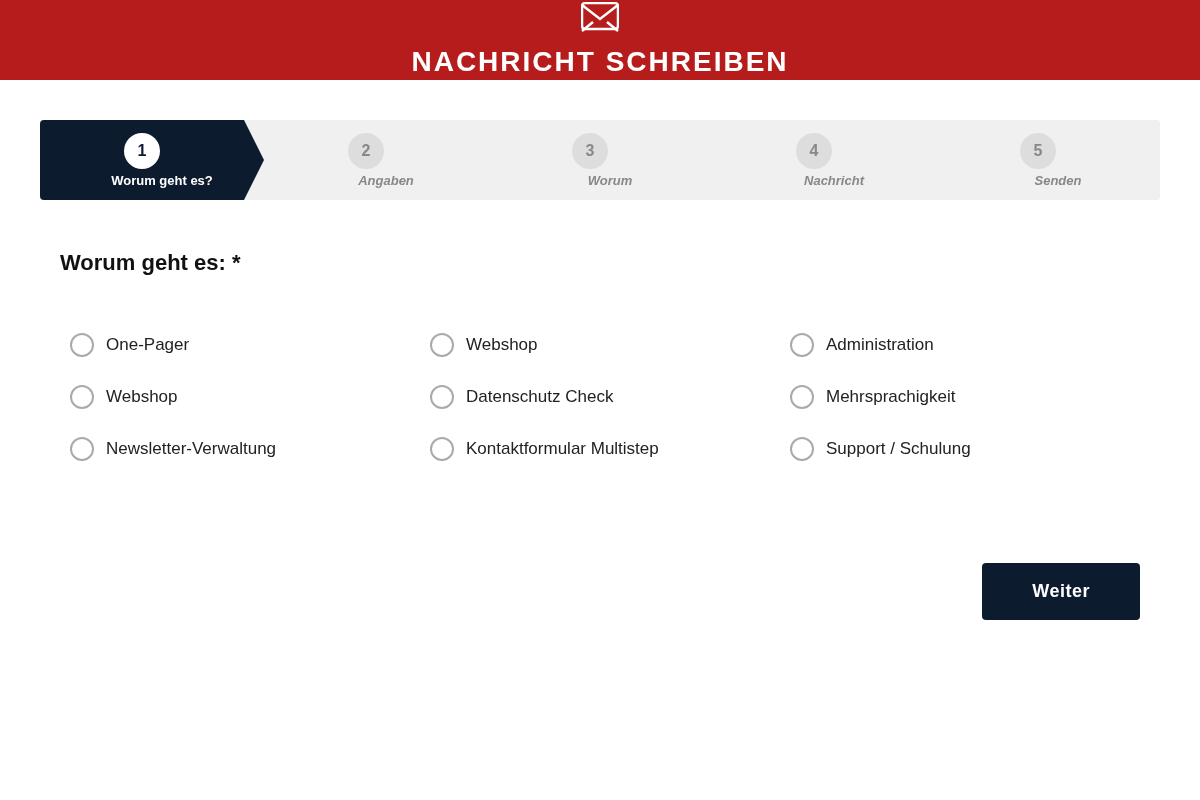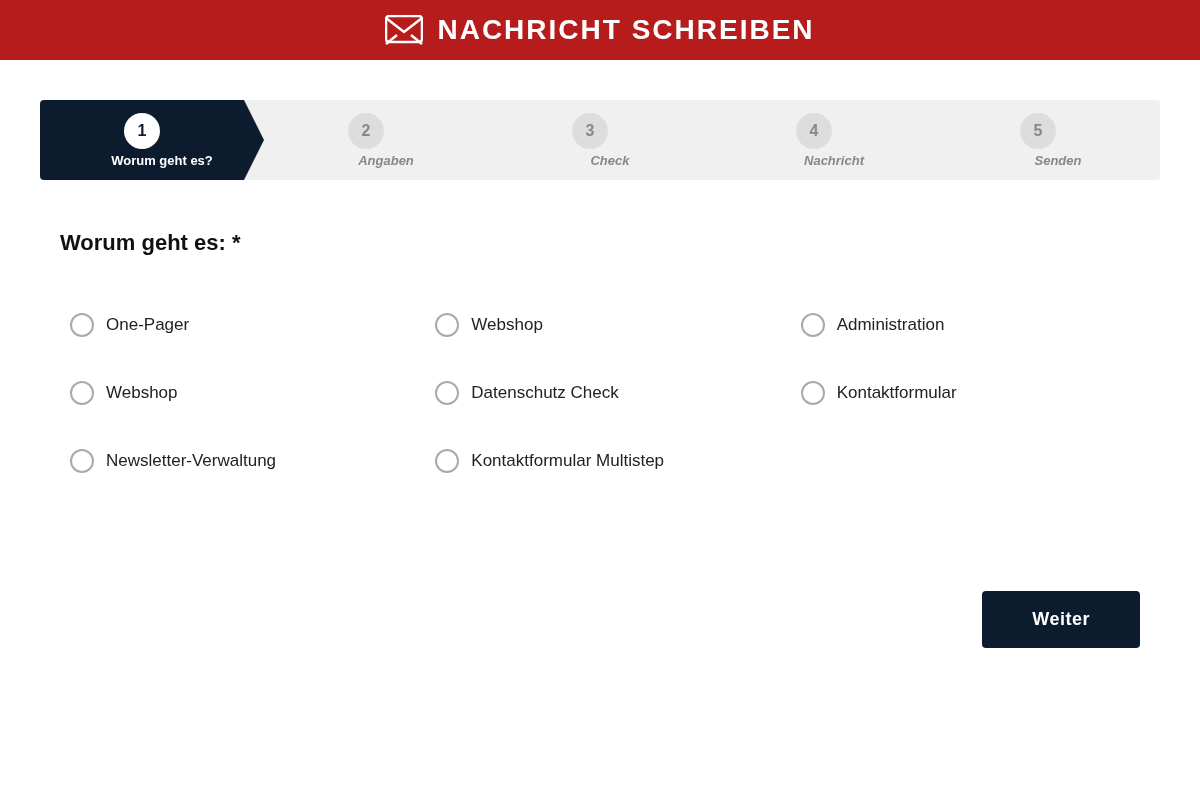--- a/index.html
+++ b/index.html
@@ -6,25 +6,26 @@
     body {
       font-family: 'Segoe UI', Arial, sans-serif;
       background: #fff;
       width: 1200px;
       min-height: 800px;
     }
 
     
     .header {
       background: #b71c1c;
-      height: 60px;
+      height: 80px;
       display: flex;
       align-items: center;
       justify-content: center;
       gap: 14px;
+      flex-direction: column;
     }
     .header-icon {
       color: #fff;
       font-size: 28px;
       display: flex;
       align-items: center;
     }
     .header-title {
       color: #fff;
       font-size: 28px;
@@ -121,21 +122,21 @@
     .form-title {
       font-size: 22px;
       font-weight: 700;
       color: #111;
       margin-bottom: 43px;
     }
 
     .options-grid {
       display: grid;
       grid-template-columns: repeat(3, 1fr);
-      gap: 16px;
+      gap: 0;
       margin-bottom: 40px;
     }
 
     .option-item {
       display: flex;
       align-items: center;
       gap: 12px;
       padding: 14px 10px;
       cursor: pointer;
     }
@@ -195,21 +196,21 @@
     <div class="step active">
       <div class="step-number">1</div>
       <div class="step-label">Worum geht es?</div>
     </div>
     <div class="step inactive">
       <div class="step-number">2</div>
       <div class="step-label">Angaben</div>
     </div>
     <div class="step inactive">
       <div class="step-number">3</div>
-      <div class="step-label">Check</div>
+      <div class="step-label">Worum</div>
     </div>
     <div class="step inactive">
       <div class="step-number">4</div>
       <div class="step-label">Nachricht</div>
     </div>
     <div class="step inactive" style="clip-path:none;">
       <div class="step-number">5</div>
       <div class="step-label">Senden</div>
     </div>
   </div>
@@ -235,30 +236,34 @@
       <div class="option-item">
         <span class="radio-circle"></span>
         <span class="option-label">Webshop</span>
       </div>
       <div class="option-item">
         <span class="radio-circle"></span>
         <span class="option-label">Datenschutz Check</span>
       </div>
       <div class="option-item">
         <span class="radio-circle"></span>
-        <span class="option-label">Kontaktformular</span>
+        <span class="option-label">Mehrsprachigkeit</span>
       </div>
 
       <div class="option-item">
         <span class="radio-circle"></span>
         <span class="option-label">Newsletter-Verwaltung</span>
       </div>
       <div class="option-item">
         <span class="radio-circle"></span>
         <span class="option-label">Kontaktformular Multistep</span>
+      </div>
+      <div class="option-item">
+        <span class="radio-circle"></span>
+        <span class="option-label">Support / Schulung</span>
       </div>
 
       <div class="option-item"></div>
       <div class="option-item"></div>
 
     </div>
   </div>
 
   <div class="footer">
     <button class="btn-weiter">Weiter</button>

